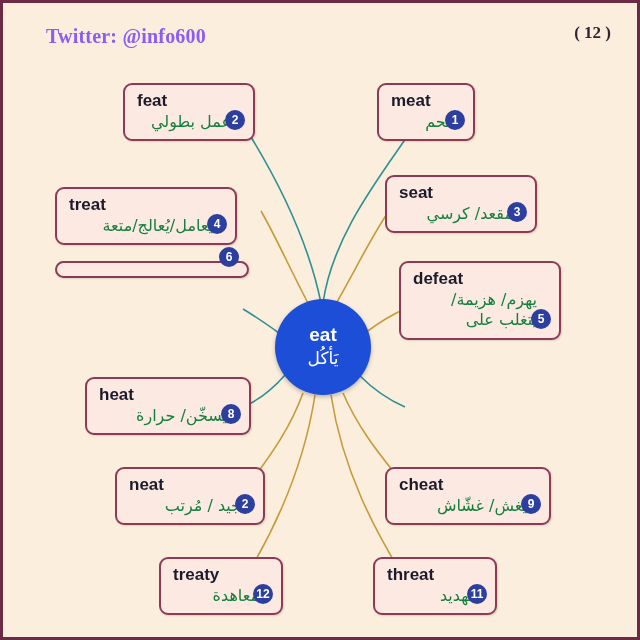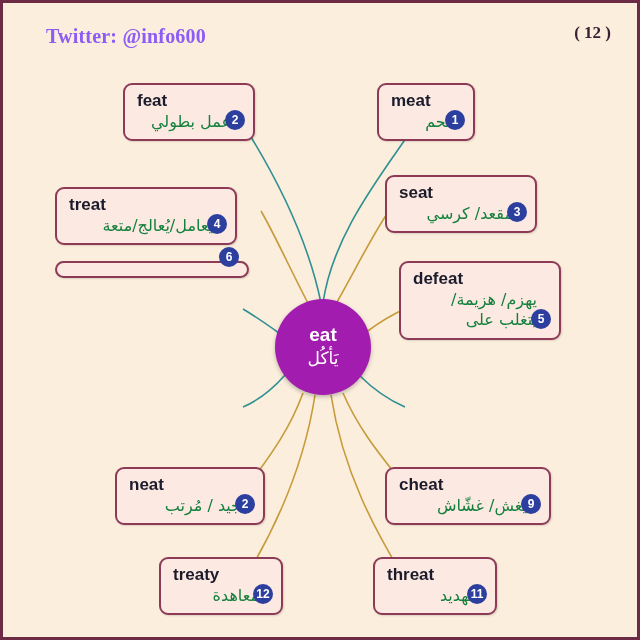--- a/index.html
+++ b/index.html
@@ -51,21 +51,21 @@
     height: 640px;
   }
   
   #center-node {
     position: absolute;
     left: 272px;
     top: 296px;
     width: 96px;
     height: 96px;
     border-radius: 50%;
-    background: #a21caf;
+    background: #1d4ed8;
     color: #ffffff;
     display: flex;
     flex-direction: column;
     align-items: center;
     justify-content: center;
     box-shadow: 0 2px 4px rgba(0,0,0,0.25);
   }
   #center-node .en {
     font-family: "Liberation Sans", sans-serif;
     font-weight: bold;
@@ -188,20 +188,25 @@
     <div class="badge">6</div>
   </div>
 
   <div class="word-card" style="left:396px; top:258px; width:162px;">
     <div class="en">defeat</div>
     <div class="ar">يهزم/ هزيمة/
 يتغلب على</div>
     <div class="badge">5</div>
   </div>
 
+  <div class="word-card" style="left:82px; top:374px; width:166px;">
+    <div class="en">heat</div>
+    <div class="ar">يسخّن/ حرارة</div>
+    <div class="badge">8</div>
+  </div>
 
 
   <div class="word-card" style="left:112px; top:464px; width:150px;">
     <div class="en">neat</div>
     <div class="ar">جيد / مُرتب</div>
     <div class="badge">2</div>
   </div>
 
   <div class="word-card" style="left:382px; top:464px; width:166px;">
     <div class="en">cheat</div>

